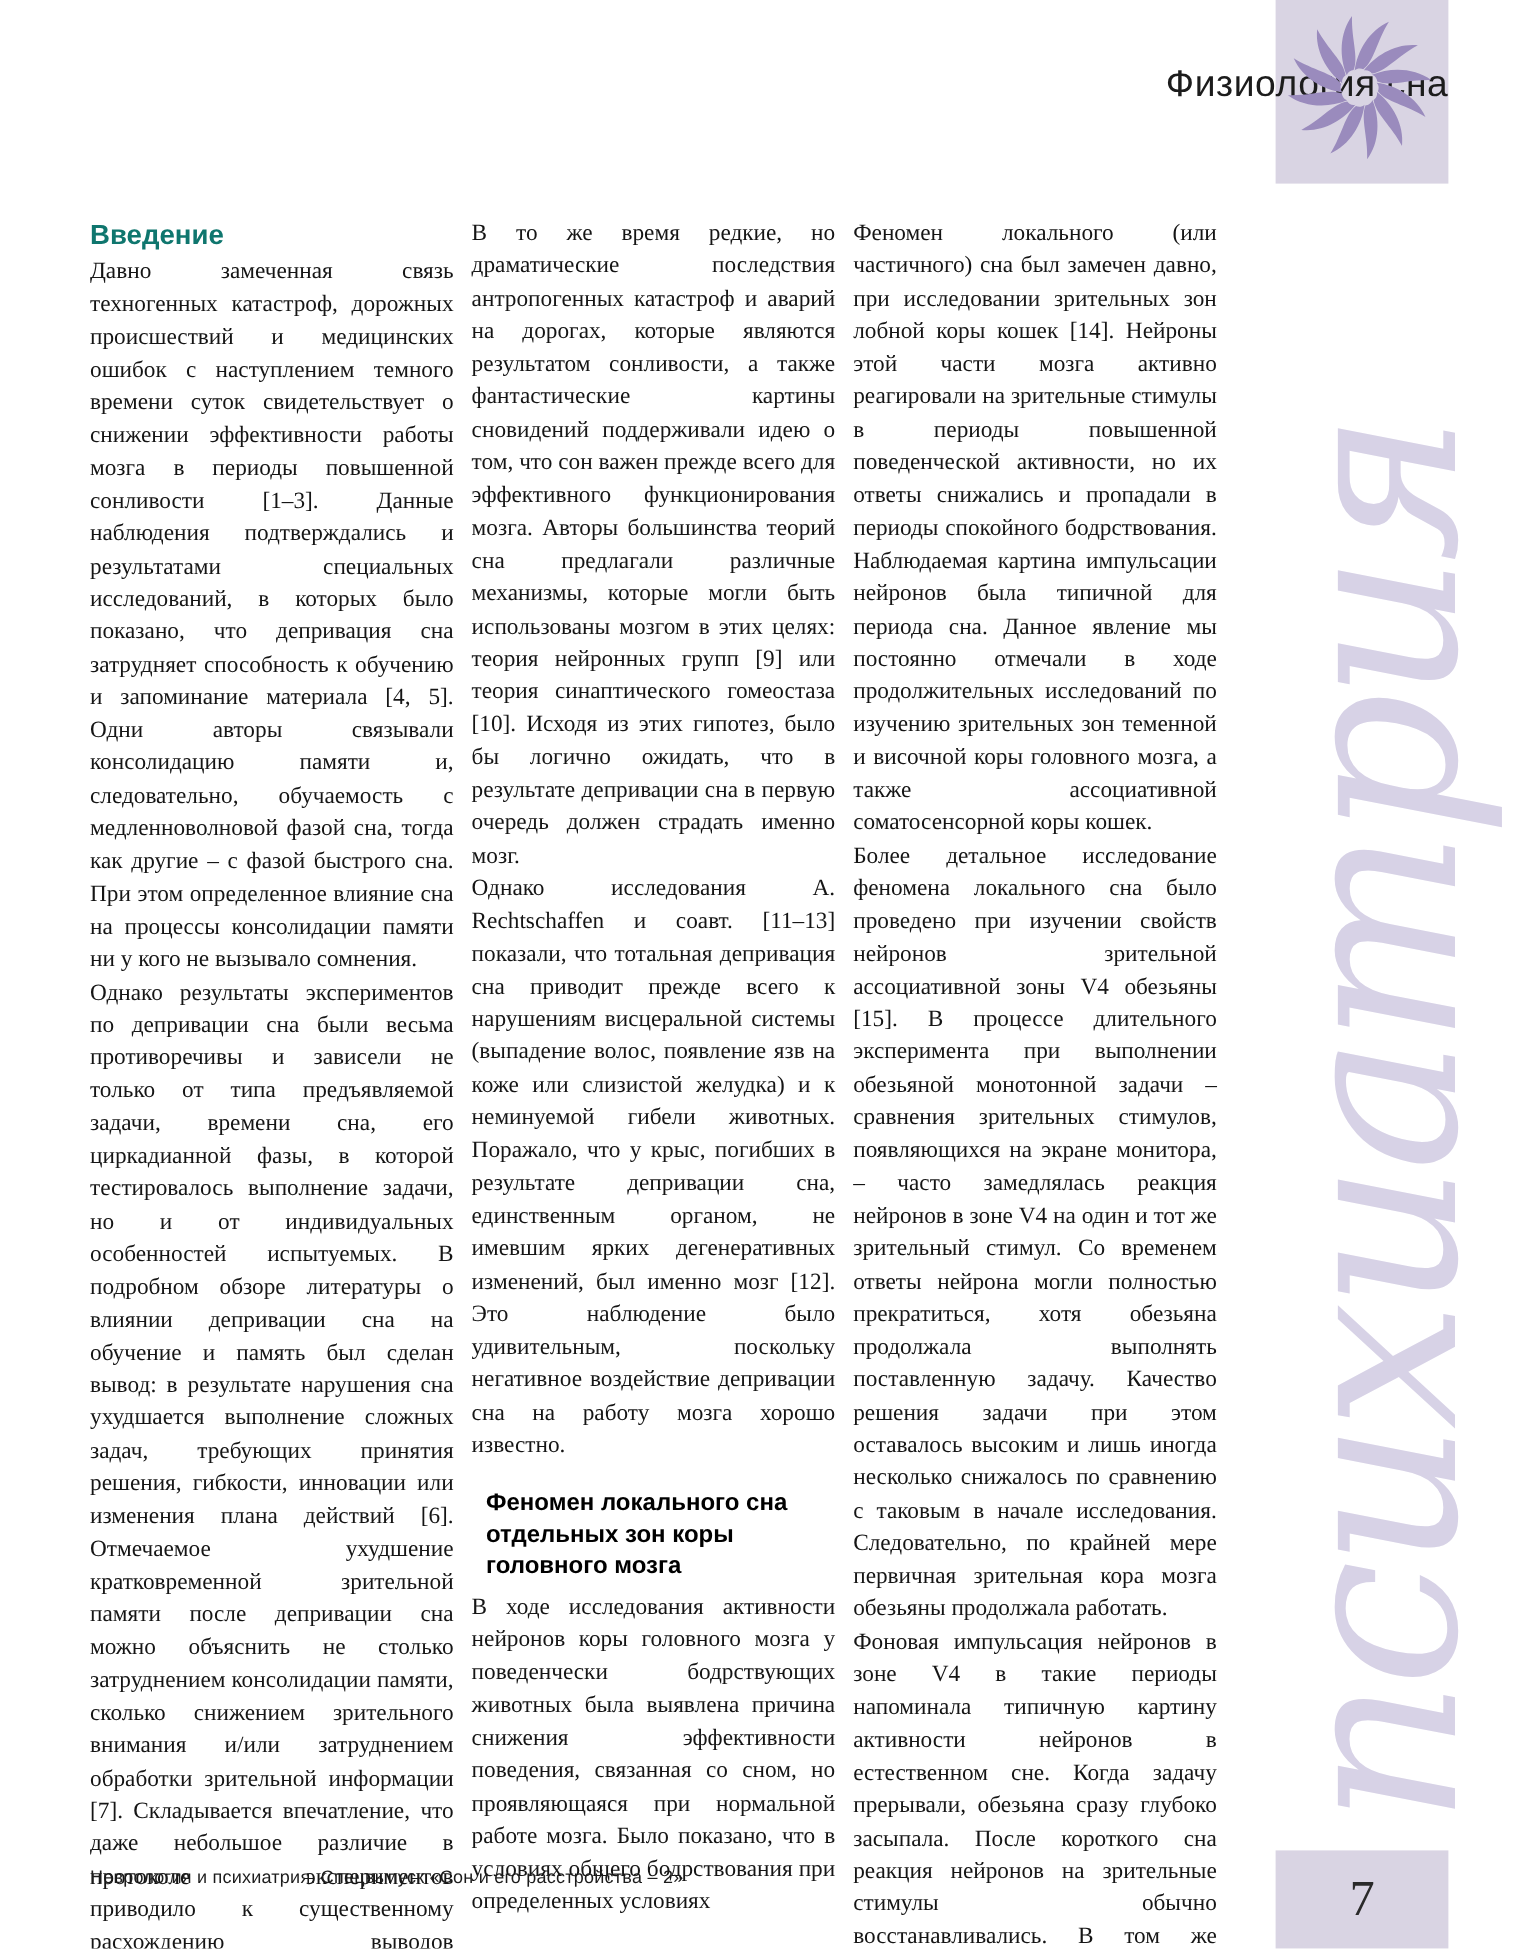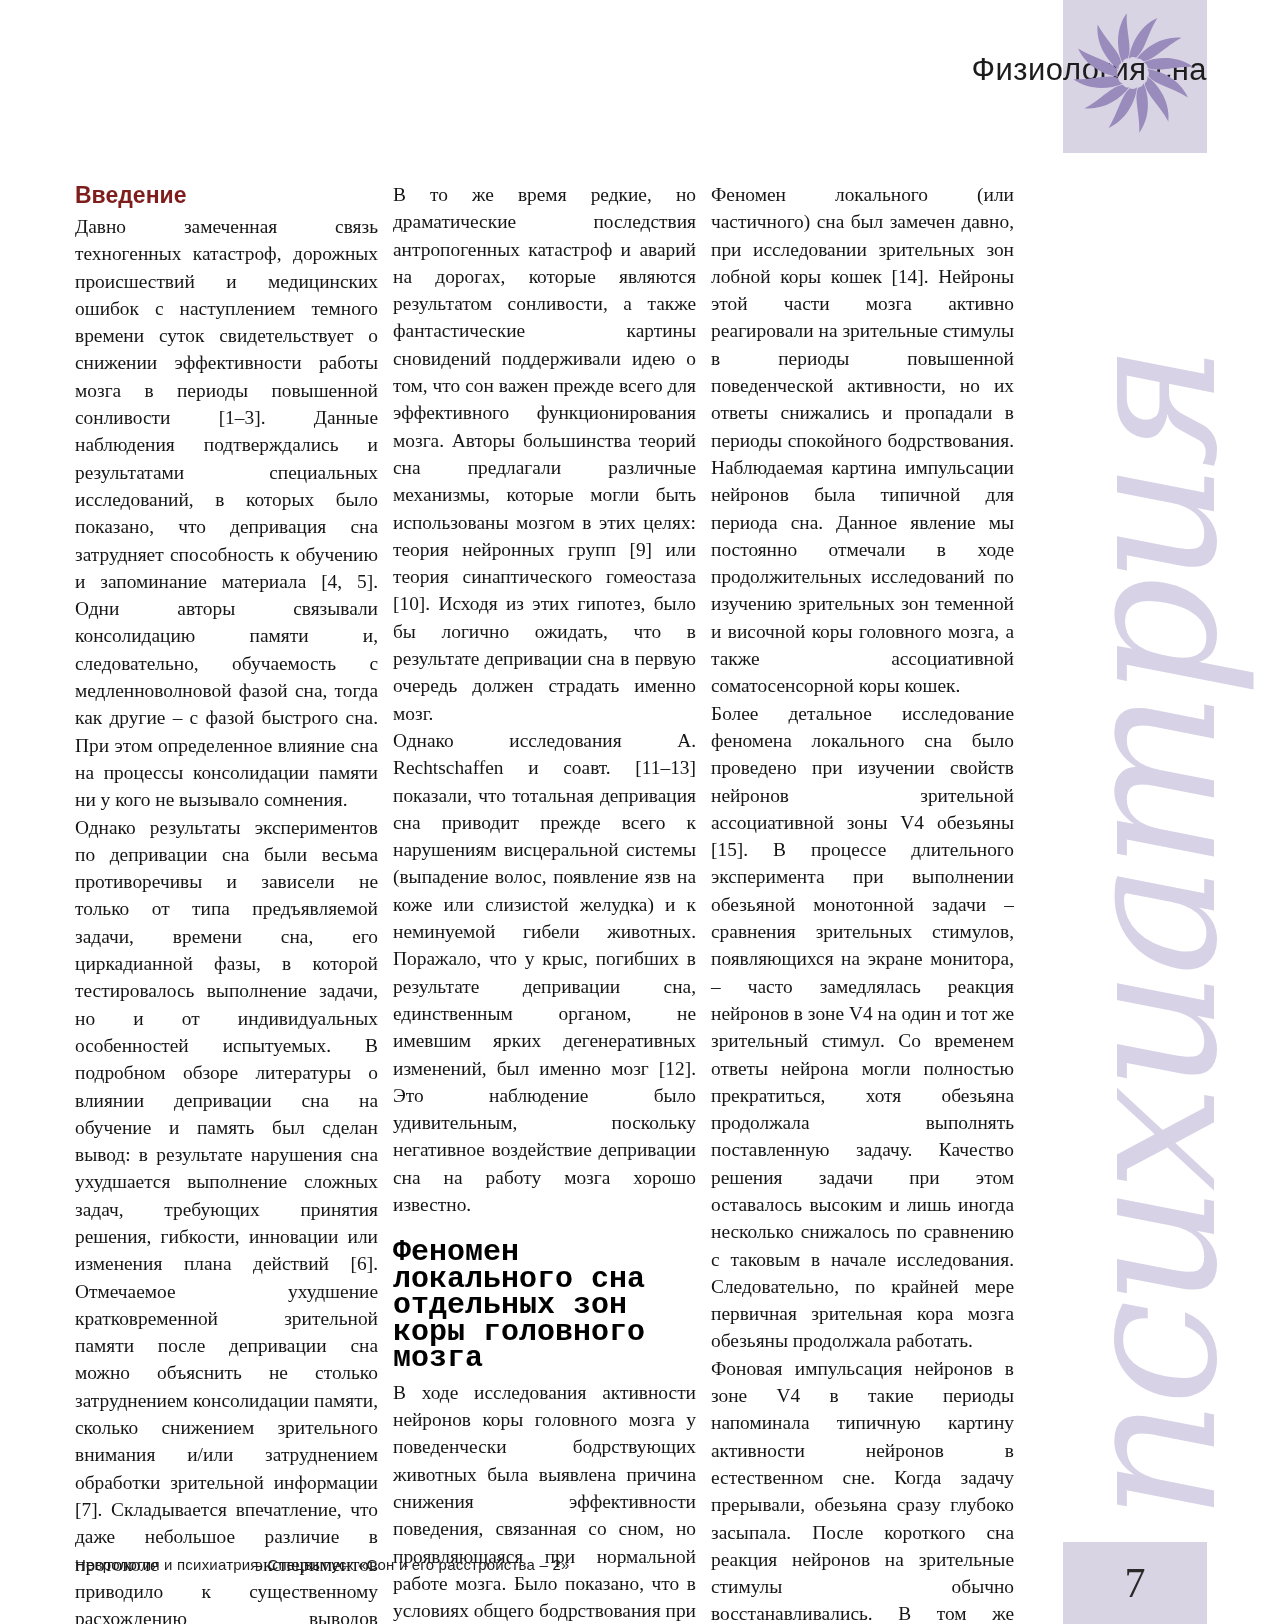--- a/index.html
+++ b/index.html
@@ -71,28 +71,28 @@
   .col-1 { left: 75px; }
   .col-2 { left: 393px; }
   .col-3 { left: 711px; }
   .col p { margin: 0; }
   .col h2 {
     margin: 0 0 4px 0;
     font-family: "Liberation Sans", sans-serif;
     font-weight: bold;
     font-size: 23px;
     line-height: 28px;
-    color: #7f1d1d;
+    color: #0f766e;
     text-align: left;
   }
   .col h3 {
-    margin: 21px 0 7px 0;
-    font-family: Liberation Mono, monospace;
+    margin: 21px 0 7px 12px;
+    font-family: Liberation Sans, sans-serif;
     font-weight: bold;
-    font-size: 30px;
+    font-size: 20px;
     line-height: 26.5px;
     color: #000;
     text-align: left;
   }
 
   
   .footer-journal {
     position: absolute;
     left: 75px; top: 1556px;
     font-family: "Liberation Sans", sans-serif;

